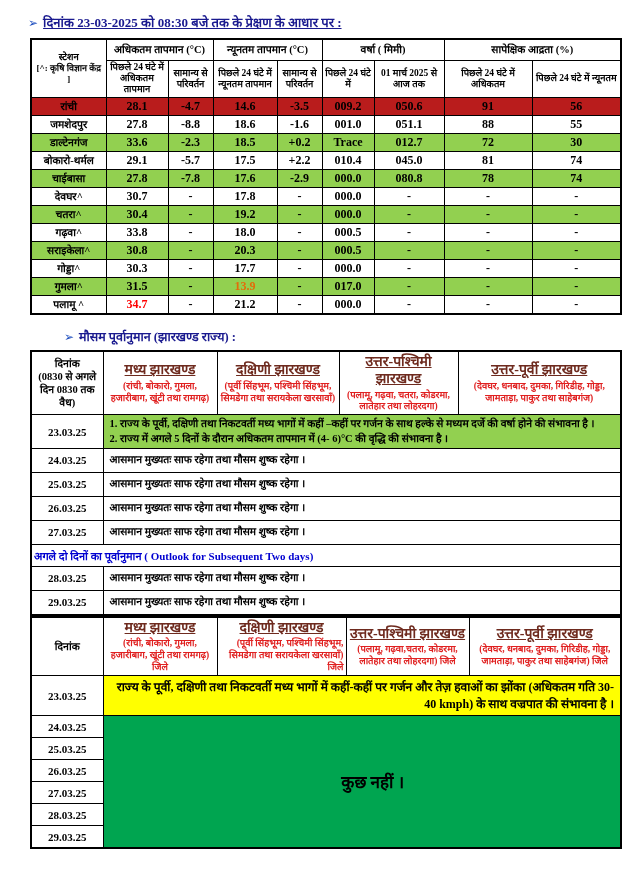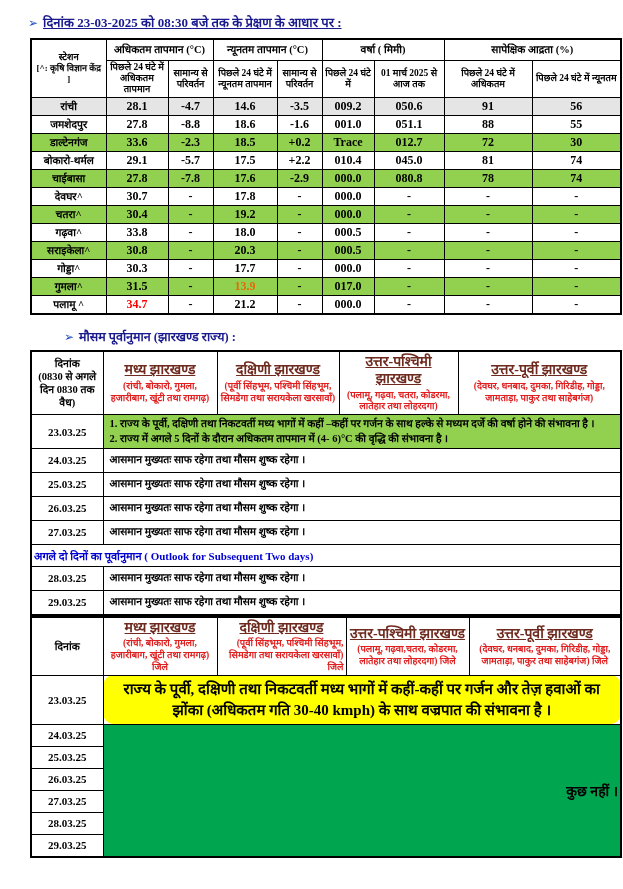--- a/index.html
+++ b/index.html
@@ -32,22 +32,22 @@
 
   
   .fc th,.wr th{font-size:9.5px;line-height:1.25;text-align:center;vertical-align:middle;padding:2px 3px;}
   .rname{font-weight:bold;text-decoration:underline;color:#6e2a1e;font-size:14px;}
   .rdist{font-weight:bold;color:#e02020;margin-top:2px;}
   .dhdr{font-weight:bold;color:#000;font-size:10.5px;}
   .fc td.date,.wr td.date{font-size:11px;font-weight:bold;text-align:center;vertical-align:middle;}
   .fc td.txt{font-size:10.5px;font-weight:bold;text-align:left;padding:2px 6px;line-height:1.35;vertical-align:middle;}
   .fc td.outlook{font-size:11px;font-weight:bold;height:19px;}
   .fc tr.plain td{height:19px;}
-  .wr td.warn{font-size:15px;font-weight:bold;text-align:center;padding:3px 6px;line-height:1.4;vertical-align:middle;border-radius:11px;}
-  .wr td.none{font-size:14px;font-weight:bold;text-align:right;vertical-align:middle;padding-left:24px;}
+  .wr td.warn{font-size:12px;font-weight:bold;text-align:right;padding:3px 6px;line-height:1.4;vertical-align:middle;}
+  .wr td.none{font-size:17px;font-weight:bold;text-align:center;vertical-align:middle;padding-left:24px;}
   .wr tr.drow td{height:19px;}
 </style>
 </head>
 <body>
 
 <div class="doc">
 
   <div class="h1">
     <span class="arrow">➢</span><span class="htxt">दिनांक  23-03-2025 को 08:30  बजे तक के प्रेक्षण के आधार पर :</span>
   </div>
@@ -80,21 +80,21 @@
           <th>सामान्य से परिवर्तन</th>
           <th>पिछले 24 घंटे में न्यूनतम तापमान</th>
           <th>सामान्य से परिवर्तन</th>
           <th>पिछले 24 घंटे में</th>
           <th>01 मार्च 2025 से आज तक</th>
           <th>पिछले 24 घंटे में अधिकतम</th>
           <th>पिछले 24 घंटे में न्यूनतम</th>
         </tr>
       </thead>
     <tbody id="obs-body">
-        <tr style="background: #e5e5e5;">
+        <tr style="background: #b91c1c;">
           <td class="st">रांची</td>
           <td>28.1</td>
           <td>-4.7</td>
           <td>14.6</td>
           <td>-3.5</td>
           <td>009.2</td>
           <td>050.6</td>
           <td>91</td>
           <td>56</td>
         </tr>

